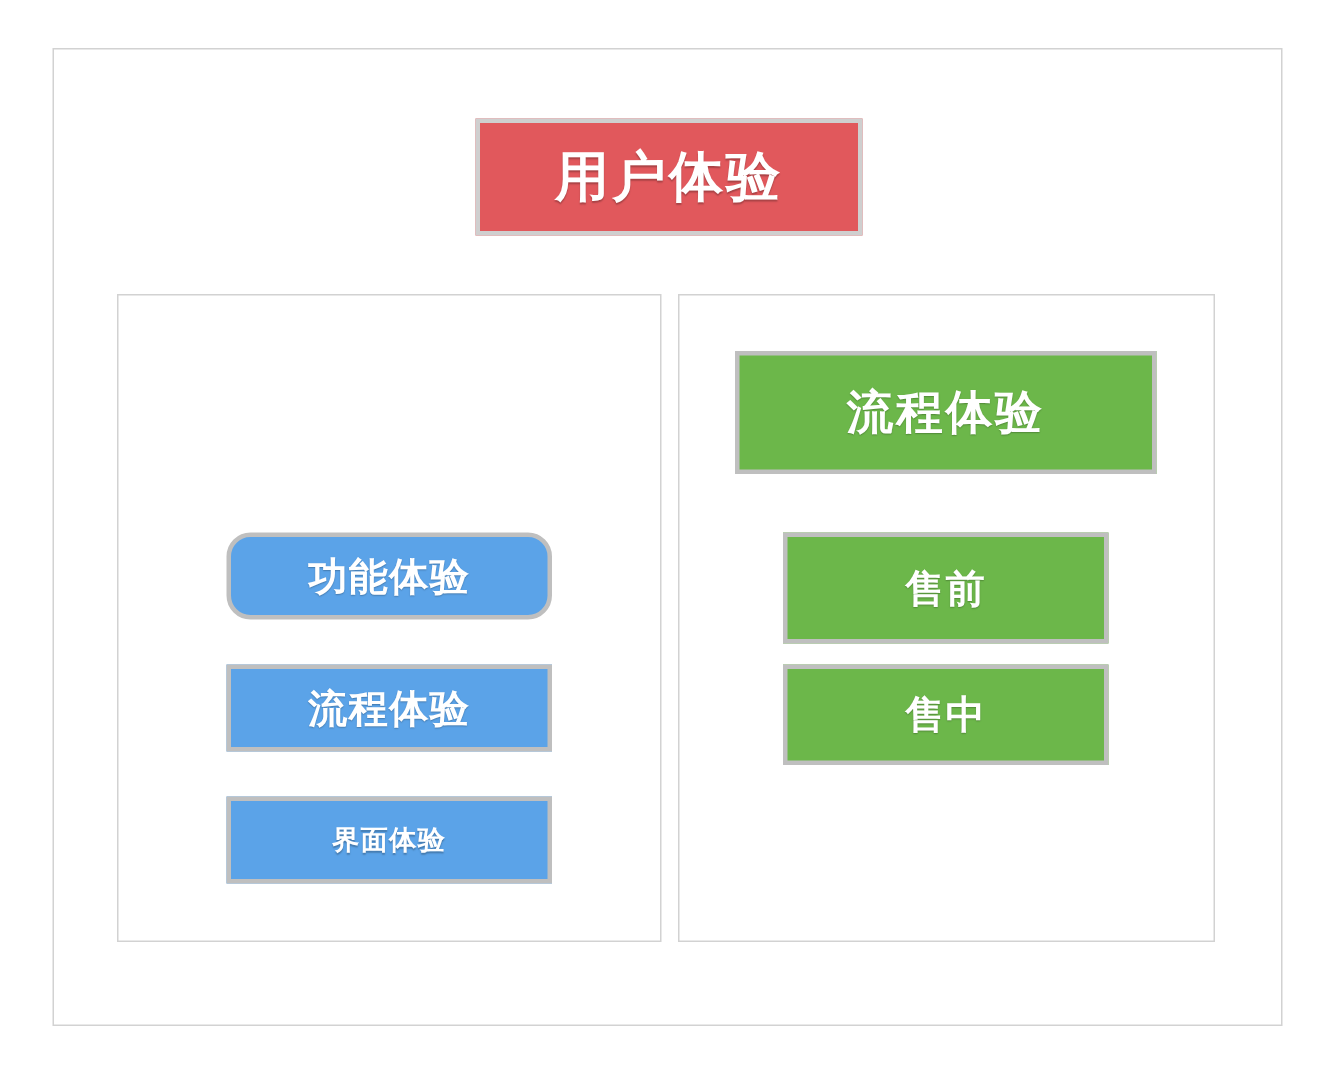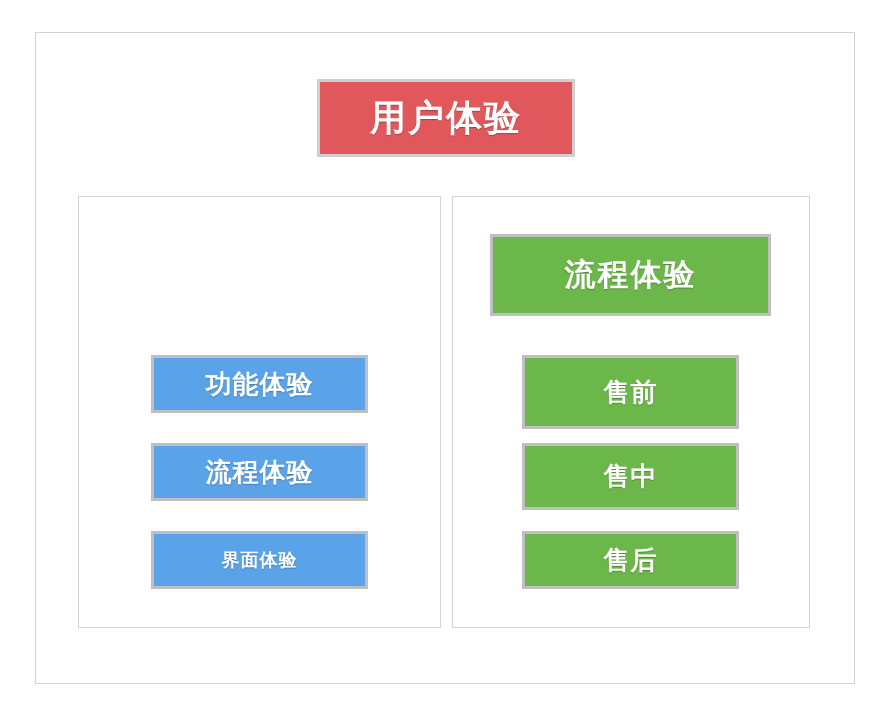--- a/index.html
+++ b/index.html
@@ -84,21 +84,21 @@
 
   
   .n-head-left {
     left: 119px;
     top: 234px;
     width: 281px;
     height: 82px;
     font-size: 31px;
     letter-spacing: 2px;
   }
-  .n-l1 { left: 151px; top: 355px; width: 217px; height: 58px; font-size: 26px; letter-spacing: 1px; }
+  .n-l1 { left: 151px; top: 355px; width: 217px; height: 58px; font-size: 26px; letter-spacing: 1px; border-radius: 16px; }
   .n-l2 { left: 151px; top: 443px; width: 217px; height: 58px; font-size: 26px; letter-spacing: 1px; }
   .n-l3 { left: 151px; top: 531px; width: 217px; height: 58px; font-size: 18px; letter-spacing: 1px; }
 
   
   .n-head-right {
     left: 490px;
     top: 234px;
     width: 281px;
     height: 82px;
     font-size: 31px;
@@ -120,15 +120,14 @@
   <div class="panel panel-left"></div>
   <div class="panel panel-right"></div>
 
   <div class="node blue n-l1">功能体验</div>
   <div class="node blue n-l2">流程体验</div>
   <div class="node blue n-l3">界面体验</div>
 
   <div class="node green n-head-right">流程体验</div>
   <div class="node green n-r1">售前</div>
   <div class="node green n-r2">售中</div>
-  <div class="node green n-r3">售后</div>
 
 </div>
 
 </body></html>

